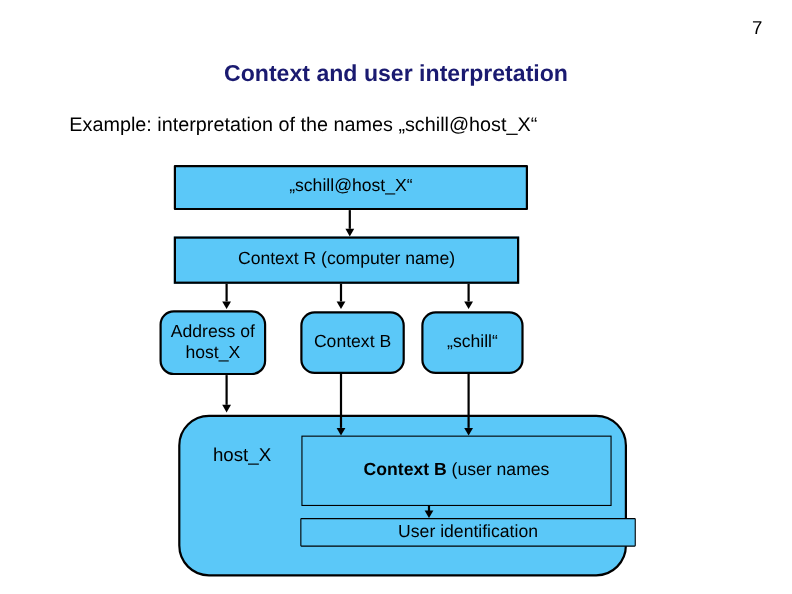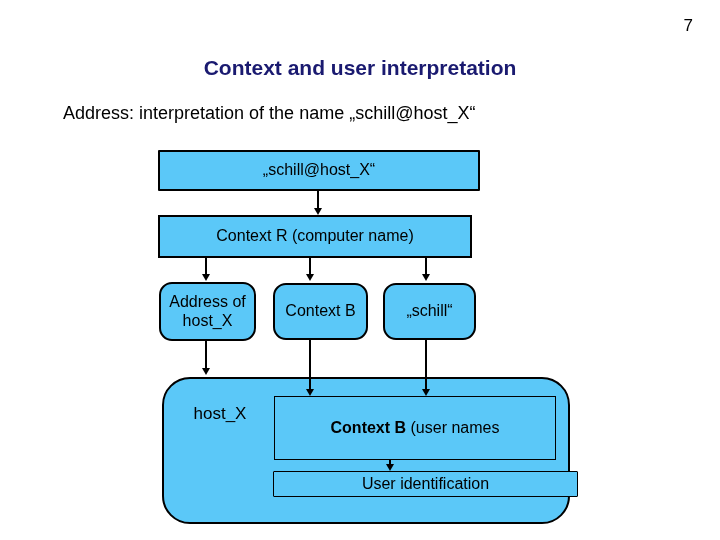--- a/index.html
+++ b/index.html
@@ -70,21 +70,21 @@
 </style>
 </head>
 <body>
 
 <div class="slide">
 
   <div class="page-number">7</div>
 
   <h1 class="title">Context and user interpretation</h1>
 
-  <div class="example">Address: interpretation of the name „schill@host_X“</div>
+  <div class="example">Example: interpretation of the names „schill@host_X“</div>
 
   <div>
 
     <div class="dbox rounded-sm" style="left:158px;top:150px;width:322px;height:41px;">
       <span>„schill@host_X“</span>
     </div>
 
     <div class="vline" style="left:317px;top:191px;height:17px;"></div>
     <div class="ahead" style="left:314px;top:208px;"></div>
 
@@ -94,21 +94,21 @@
 
     <div class="vline" style="left:205px;top:258px;height:16px;"></div>
     <div class="ahead" style="left:202px;top:274px;"></div>
 
     <div class="vline" style="left:309px;top:258px;height:16px;"></div>
     <div class="ahead" style="left:306px;top:274px;"></div>
 
     <div class="vline" style="left:425px;top:258px;height:16px;"></div>
     <div class="ahead" style="left:422px;top:274px;"></div>
 
-    <div class="dbox rounded-md" style="left:159px;top:282px;width:97px;height:59px;">
+    <div class="dbox rounded-md" style="left:145px;top:282px;width:97px;height:59px;">
       <span>
           <span class="inner-line">Address of</span>
           <span class="inner-line">host_X</span>
         </span>
     </div>
 
     <div class="dbox rounded-md" style="left:273px;top:283px;width:95px;height:57px;">
       <span>Context B</span>
     </div>
 

